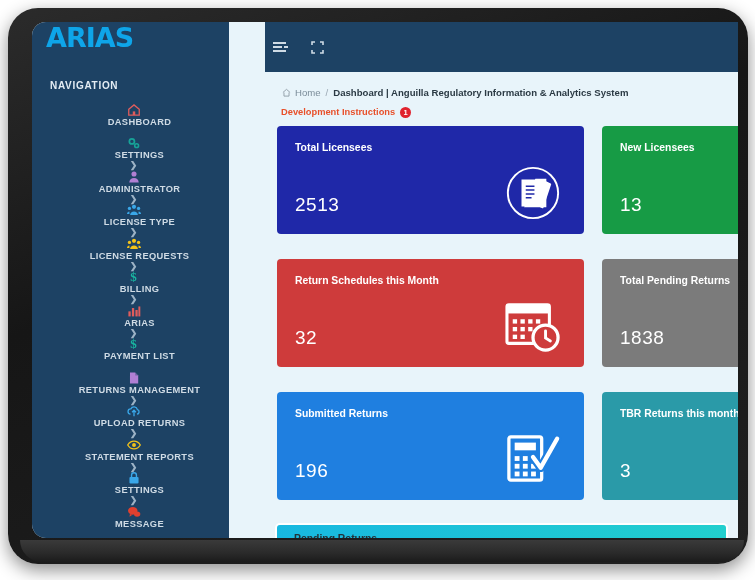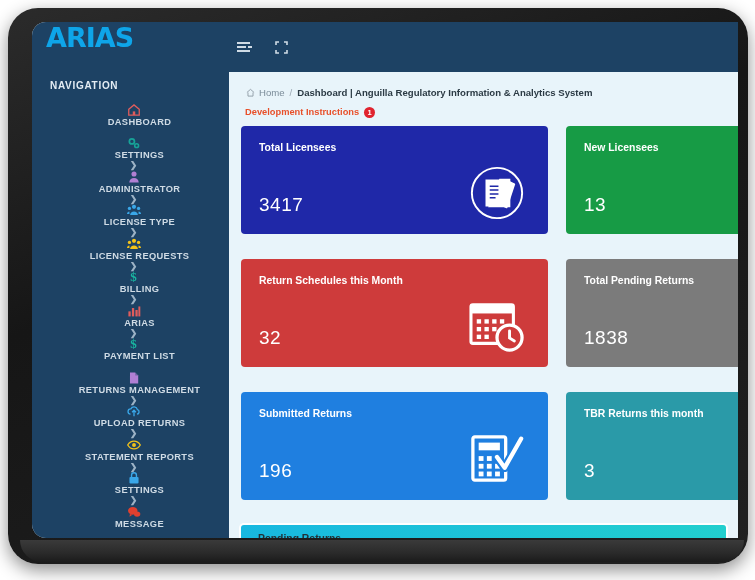--- a/index.html
+++ b/index.html
@@ -76,20 +76,21 @@
     white-space: nowrap;
   }
   .nav-chev { font-size: 9px; color: #9db3c6; font-weight: 700; }
   .nav-chev.hidden { visibility: hidden; }
 
   
   #main {
     flex: 1; background: #e8f4fa;
     display: flex; flex-direction: column;
     overflow: hidden;
+    padding-left: 36px;
   }
   #topbar {
     height: 50px; background: #1d4264;
     display: flex; align-items: center; gap: 22px;
     padding-left: 8px;
   }
   .topbar-btn { cursor: pointer; display: flex; align-items: center; }
 
   #content { flex: 1; padding: 0 12px; overflow: hidden; }
 
@@ -328,21 +329,21 @@
 
         <div id="dev-row">
           <span id="dev-text">Development Instructions</span>
           <span id="dev-badge">1</span>
         </div>
 
         <div id="cards-container">
             <div class="card-row">
               <div class="stat-card" style="background: rgb(31, 40, 168);">
                 <div class="stat-title">Total Licensees</div>
-                <div class="stat-value">3417</div>
+                <div class="stat-value">2513</div>
                 <div class="stat-icon">
                   <svg width="58" height="58" viewBox="0 0 60 60" fill="none" stroke="#fff" stroke-width="2">
                     <circle cx="30" cy="30" r="26"></circle>
                     <path d="M40 17l8 4-8 24-9-4z" fill="#fff" stroke="#fff" stroke-width="1.6" stroke-linejoin="round"></path>
                     <path d="M33 16h10v28H22z" fill="#fff" stroke="#fff" stroke-width="1.6"></path>
                     <path d="M19 17h16v26H19z" fill="#fff" stroke="#fff" stroke-width="1.8"></path>
                     <path d="M22.5 23h9M22.5 27h9M22.5 31h9M22.5 35h6" stroke="#1f28a8" stroke-width="1.6"></path>
                   </svg>
                 </div>
               </div>

